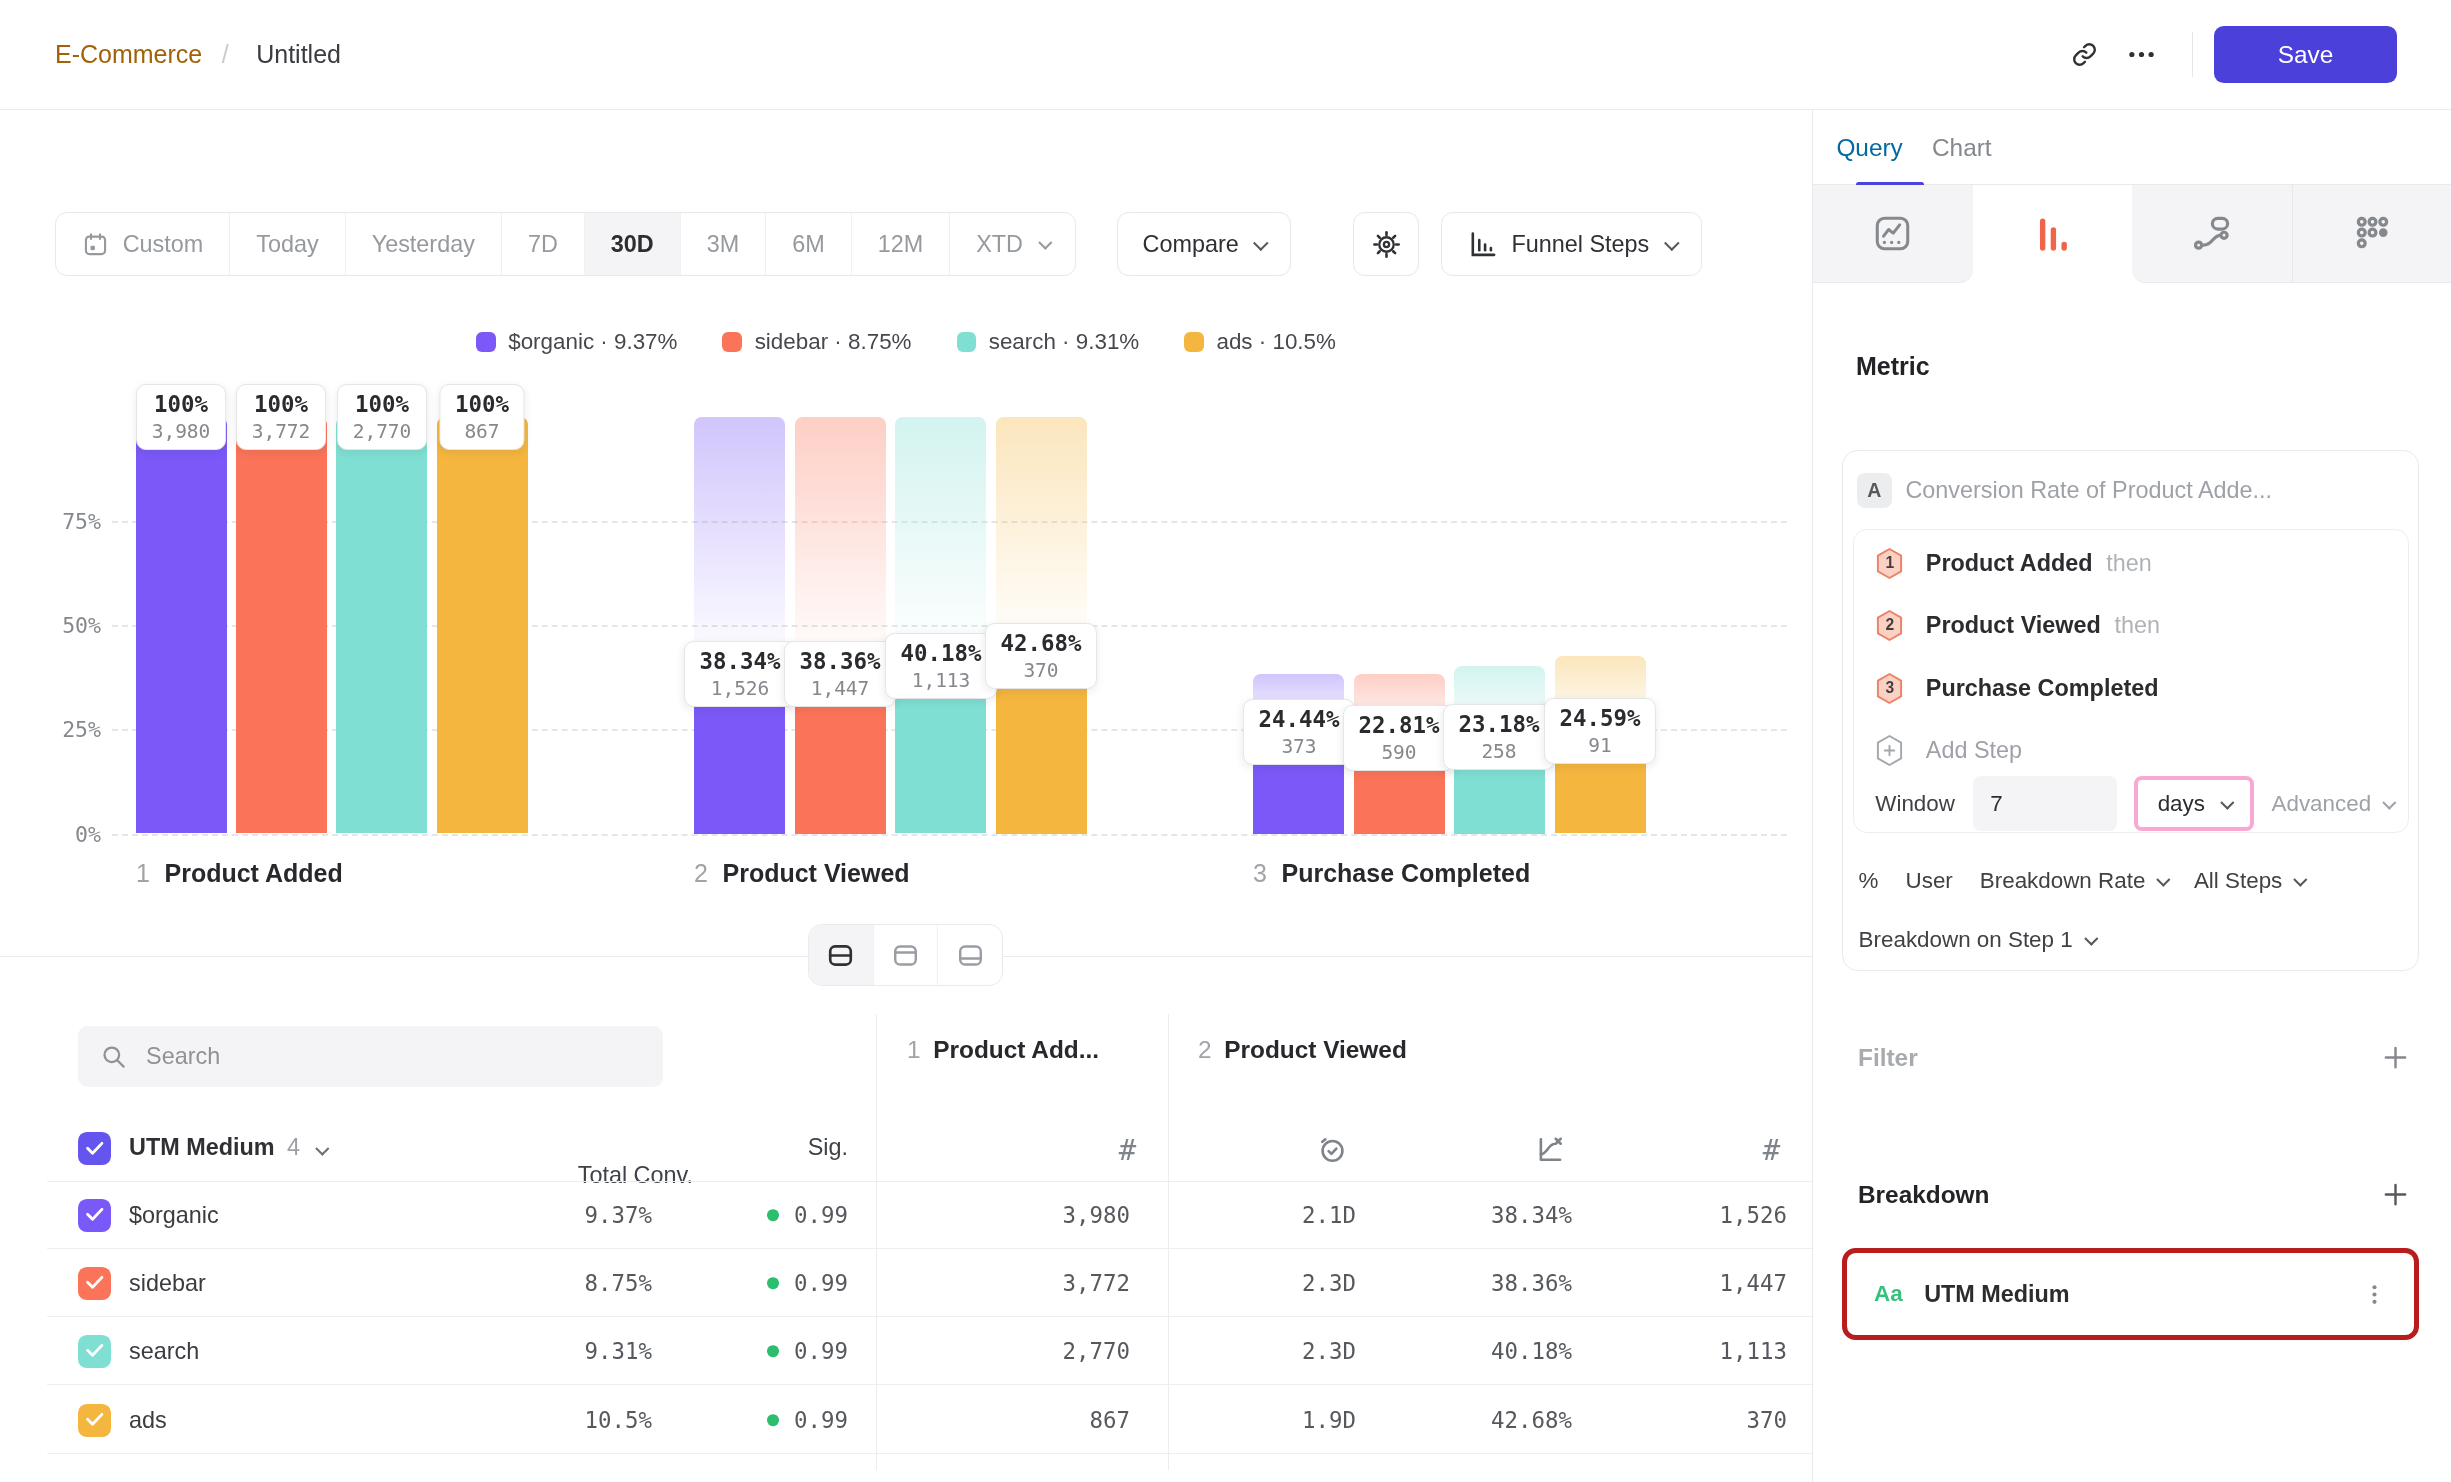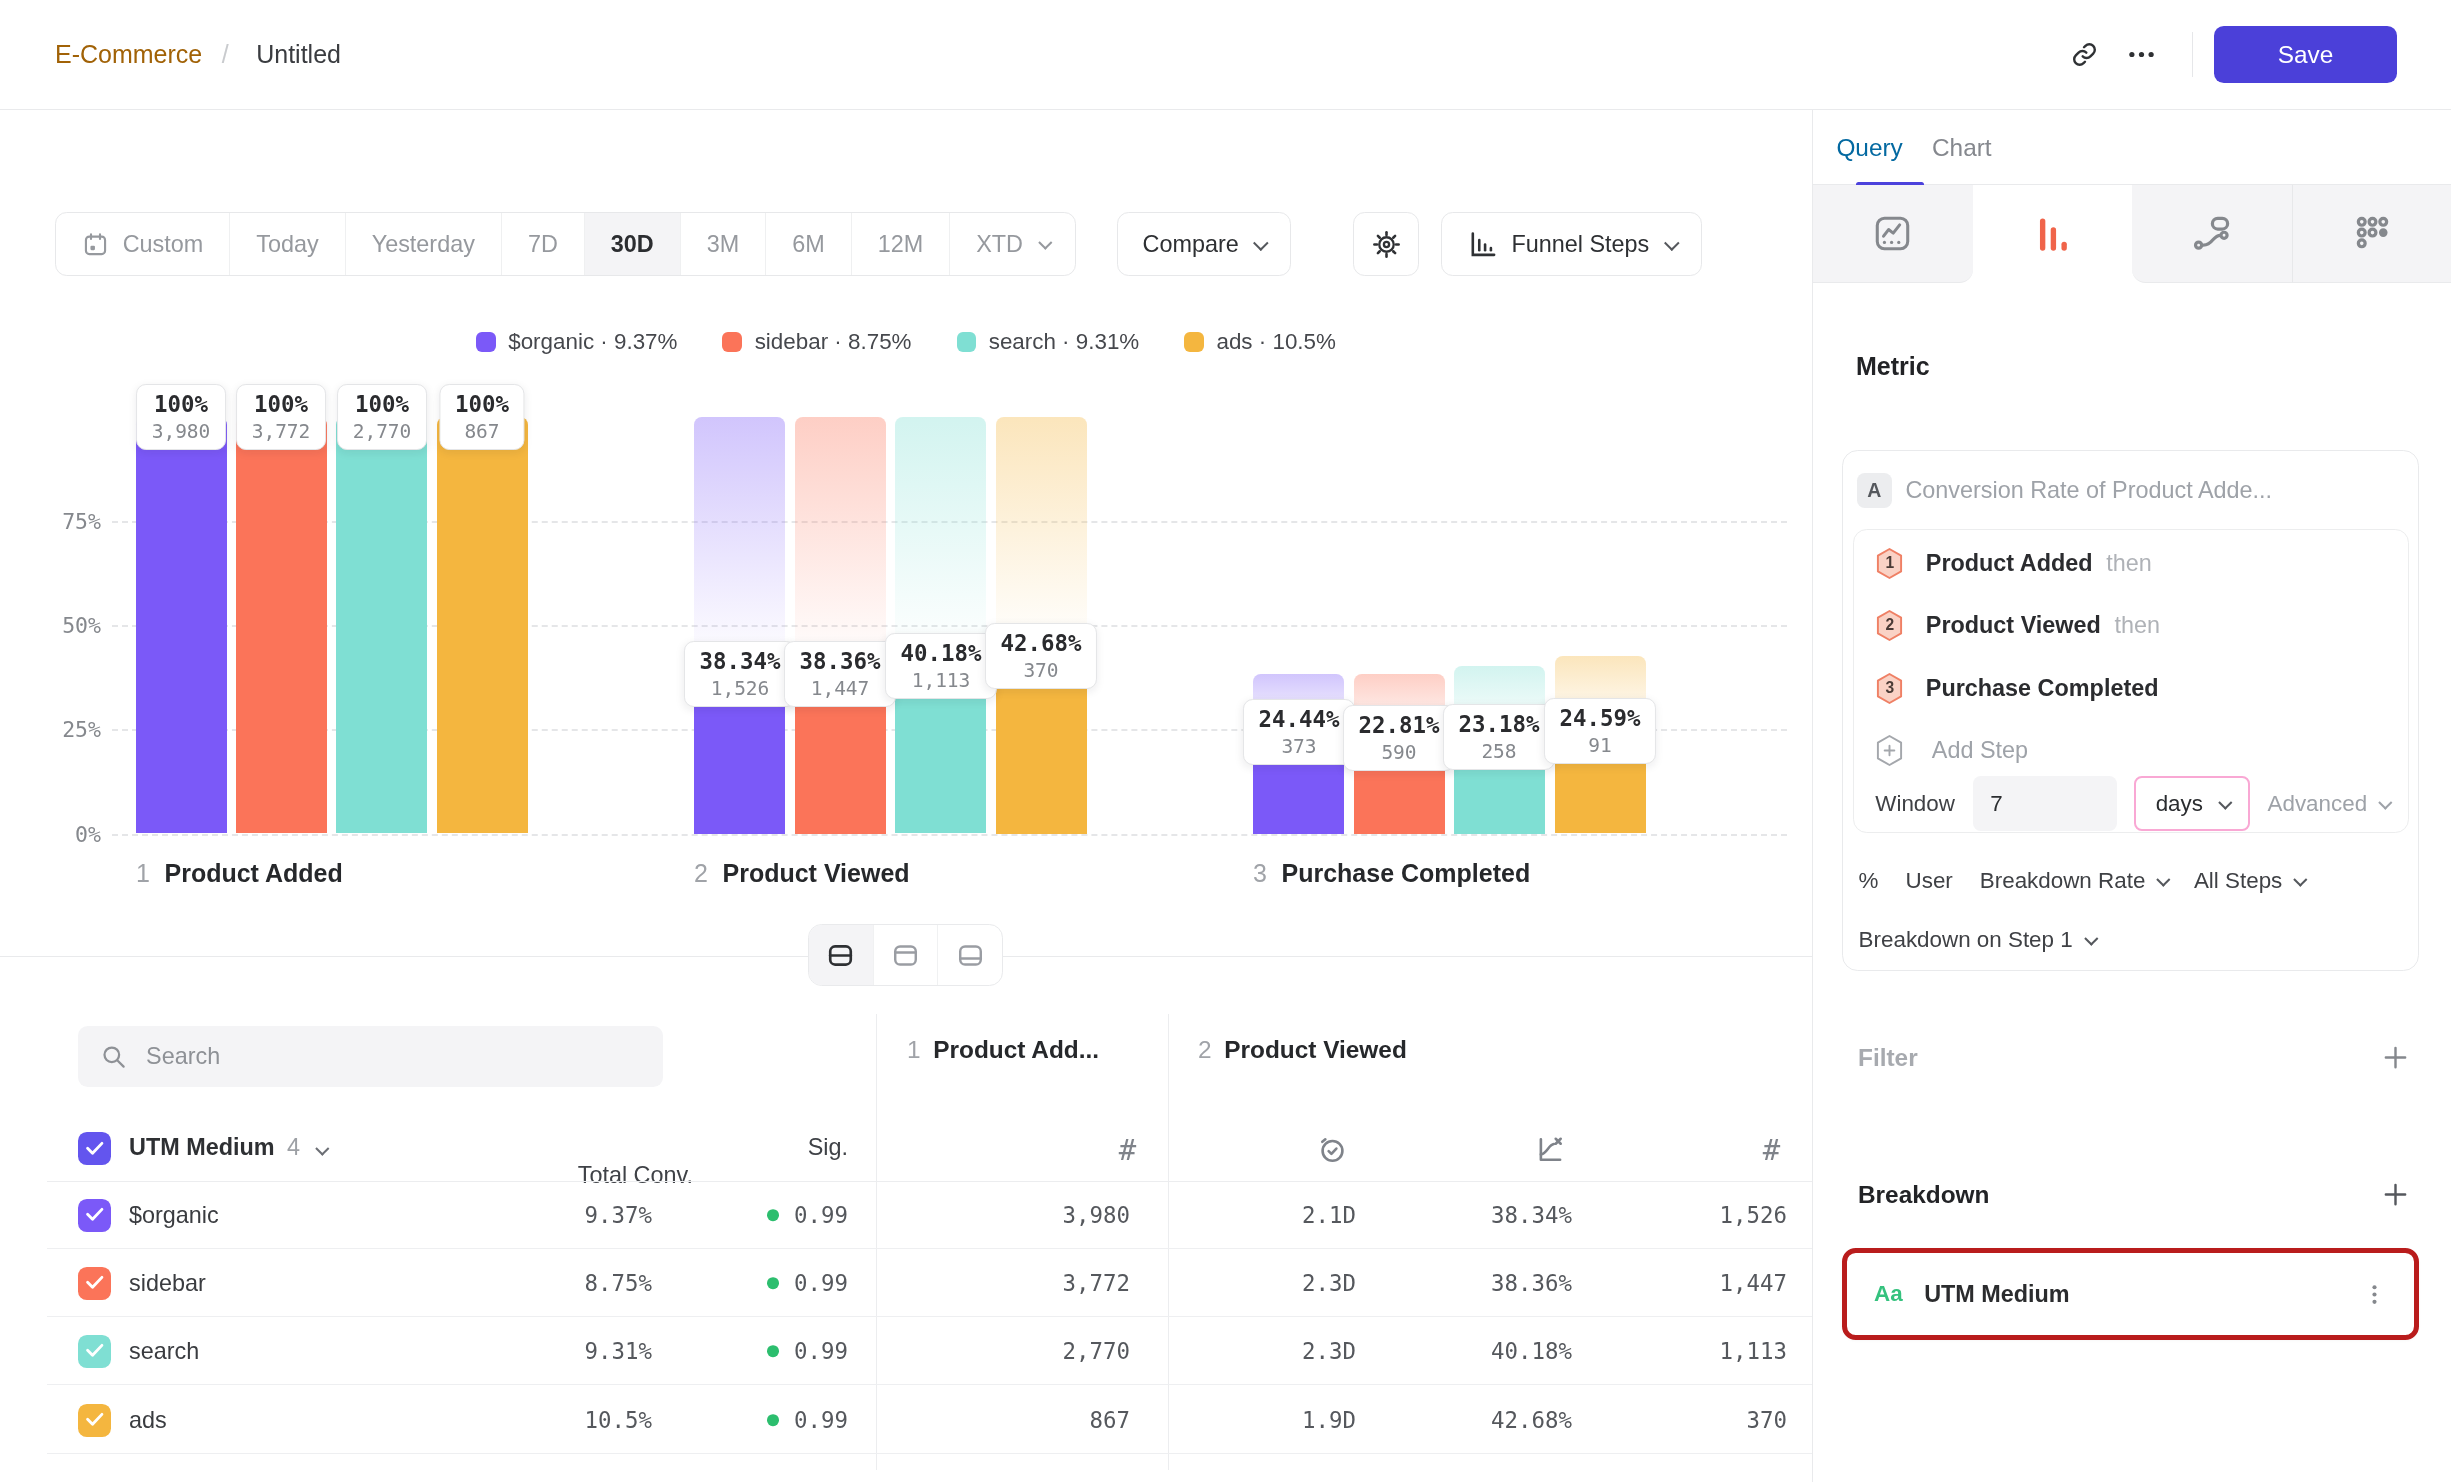--- a/index.html
+++ b/index.html
@@ -96,24 +96,24 @@
   .mcard{position:absolute;left:29px;top:340px;width:577px;height:521px;border:1px solid #E9EAEC;border-radius:15.6px;box-sizing:border-box;background:#fff;}
   .mrowA{position:absolute;left:13.7px;top:21.5px;display:flex;align-items:center;gap:13.7px;}
   .abadge{width:35px;height:35px;background:#ECEDEF;border-radius:7.8px;display:flex;align-items:center;justify-content:center;font-size:19.5px;font-weight:600;color:#55585D;}
   .mlabel{font-size:23.4px;color:#9EA2A8;}
   .icard{position:absolute;left:9.8px;top:78px;width:556px;height:304px;border:1px solid #ECEDEE;border-radius:13.7px;box-sizing:border-box;}
   .srow{position:absolute;left:21.5px;display:flex;align-items:center;gap:21.5px;height:62px;cursor:pointer;}
   .hexwrap{position:relative;width:29px;height:33px;}
   .hexwrap span{position:absolute;left:0;top:0;width:29px;height:33px;display:flex;align-items:center;justify-content:center;font-size:15.6px;font-weight:600;color:#4A3B36;}
   .slabel{font-size:23.4px;font-weight:600;color:#2B2C2F;}
   .sthen{font-size:23.4px;color:#AFB2B7;margin-left:-7.8px;}
-  .addlabel{font-size:23.4px;color:#9EA2A8;margin-left:6px;}
+  .addlabel{font-size:23.4px;color:#9EA2A8;}
   .wrow{position:absolute;left:21.5px;right:21.5px;top:246px;height:55px;display:flex;align-items:center;gap:17.6px;font-size:22.4px;color:#3F4145;}
   .winput{width:144px;height:55px;background:#F4F4F6;border-radius:7.8px;border:none;padding:0 17.6px;font-size:22.4px;color:#2B2D30;font-family:inherit;box-sizing:border-box;outline:none;}
-  .wselect{height:55px;border:2px solid #f9a8d4;border-radius:7.8px;background:#fff;display:flex;align-items:center;gap:13.7px;padding:0 19.5px;font-size:22.4px;color:#2B2D30;cursor:pointer;box-sizing:border-box;}
+  .wselect{height:55px;border:4px solid #f9a8d4;border-radius:7.8px;background:#fff;display:flex;align-items:center;gap:13.7px;padding:0 19.5px;font-size:22.4px;color:#2B2D30;cursor:pointer;box-sizing:border-box;}
   .wadv{margin-left:auto;color:#9EA2A8;display:flex;align-items:center;gap:9.8px;cursor:pointer;}
   .measure{position:absolute;left:15.6px;top:417px;display:flex;align-items:center;gap:27px;font-size:22.4px;color:#3F4145;font-weight:500;}
   .measure .dd{display:flex;align-items:center;gap:9.8px;cursor:pointer;}
   .bdon{position:absolute;left:15.6px;top:476px;display:flex;align-items:center;gap:9.8px;font-size:22.4px;color:#3F4145;font-weight:500;cursor:pointer;}
   .section-row{position:absolute;left:45px;width:552px;display:flex;align-items:center;justify-content:space-between;}
   .sec-muted{font-size:24.4px;font-weight:600;color:#A7AAAF;}
   .sec-dark{font-size:24.4px;font-weight:700;color:#222326;}
   .plus{cursor:pointer;}
   .bcard{position:absolute;left:29px;top:1138px;width:577px;height:92px;border:5px solid #b91c1c;border-radius:13.7px;display:flex;align-items:center;padding:0 27px;box-sizing:border-box;gap:21.5px;box-shadow:0 1px 2.9px rgba(0,0,0,.03);background:#fff;}
   .aa{color:#35C27E;font-weight:700;font-size:22.4px;}

